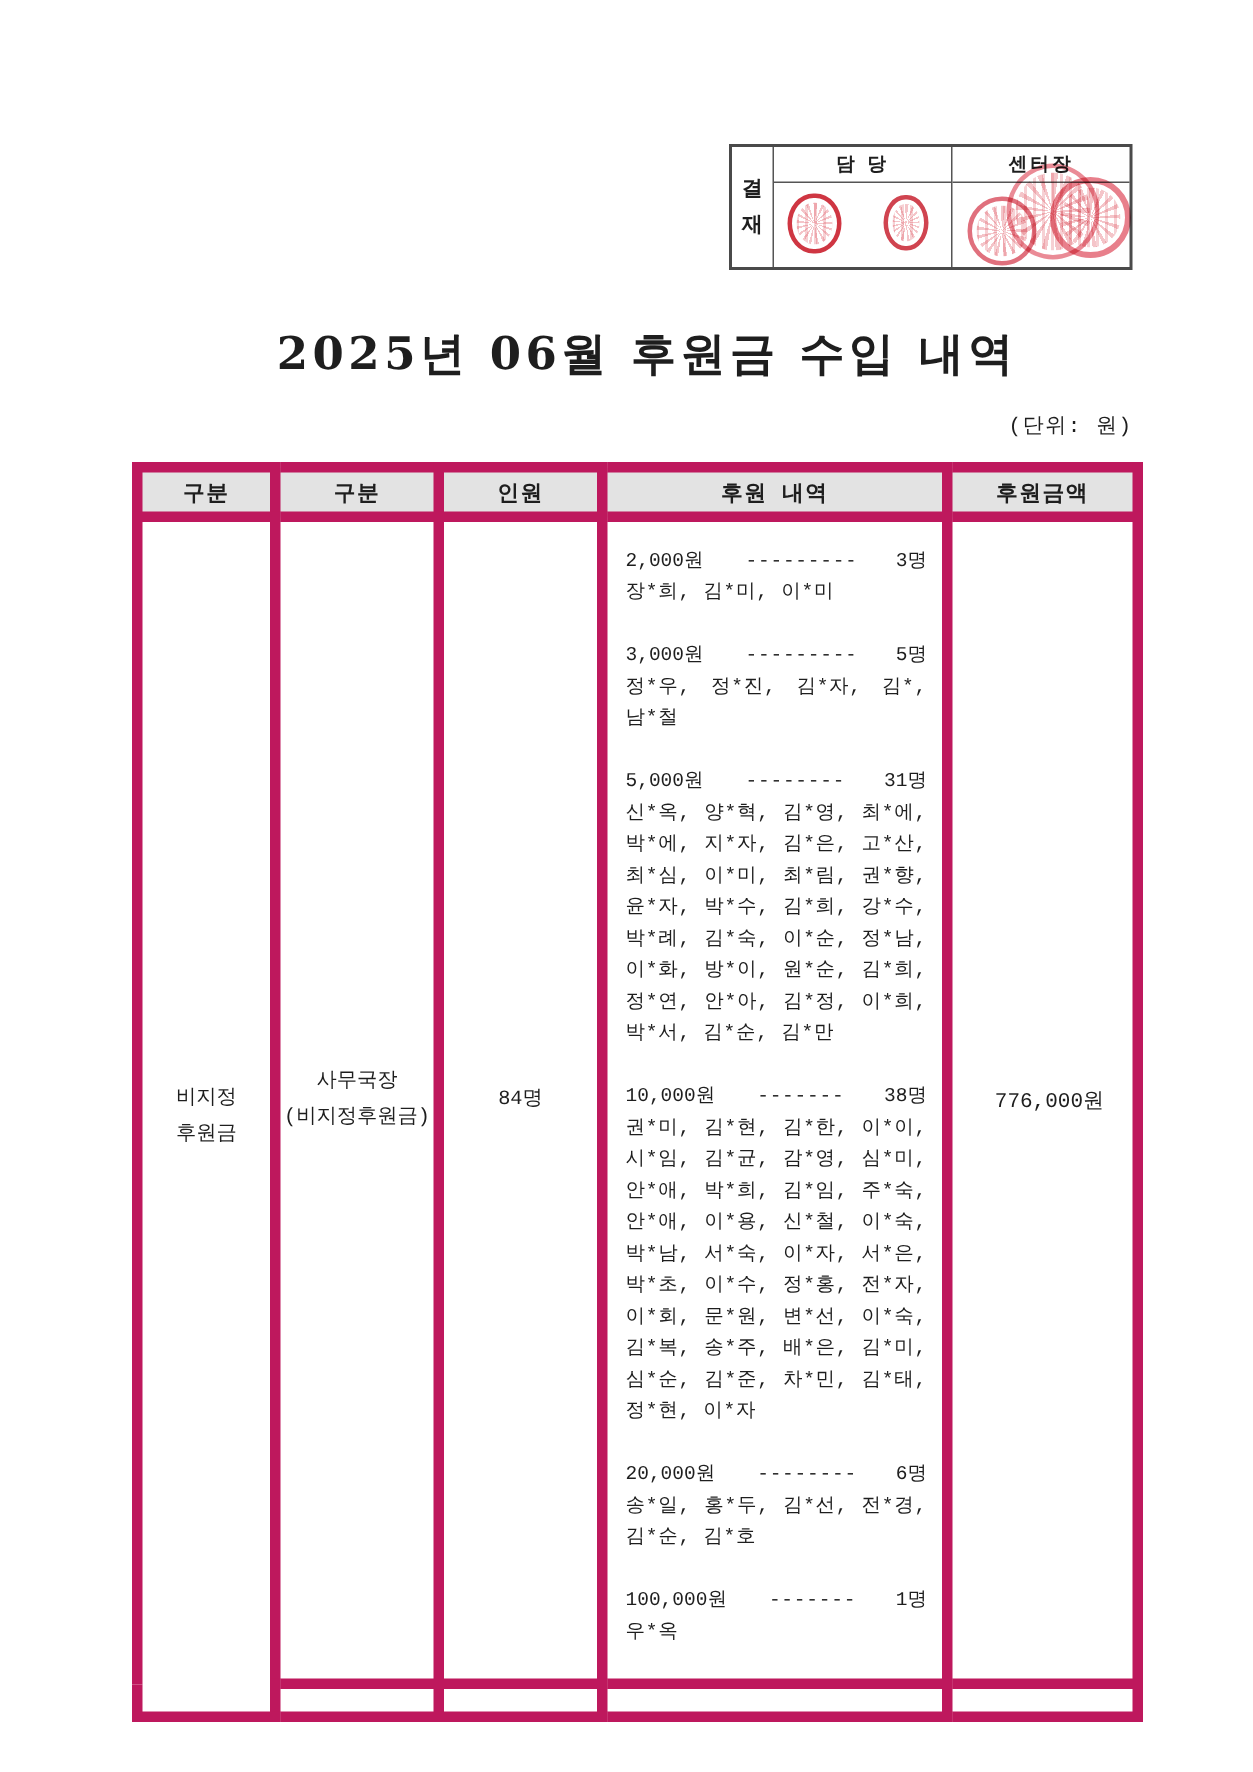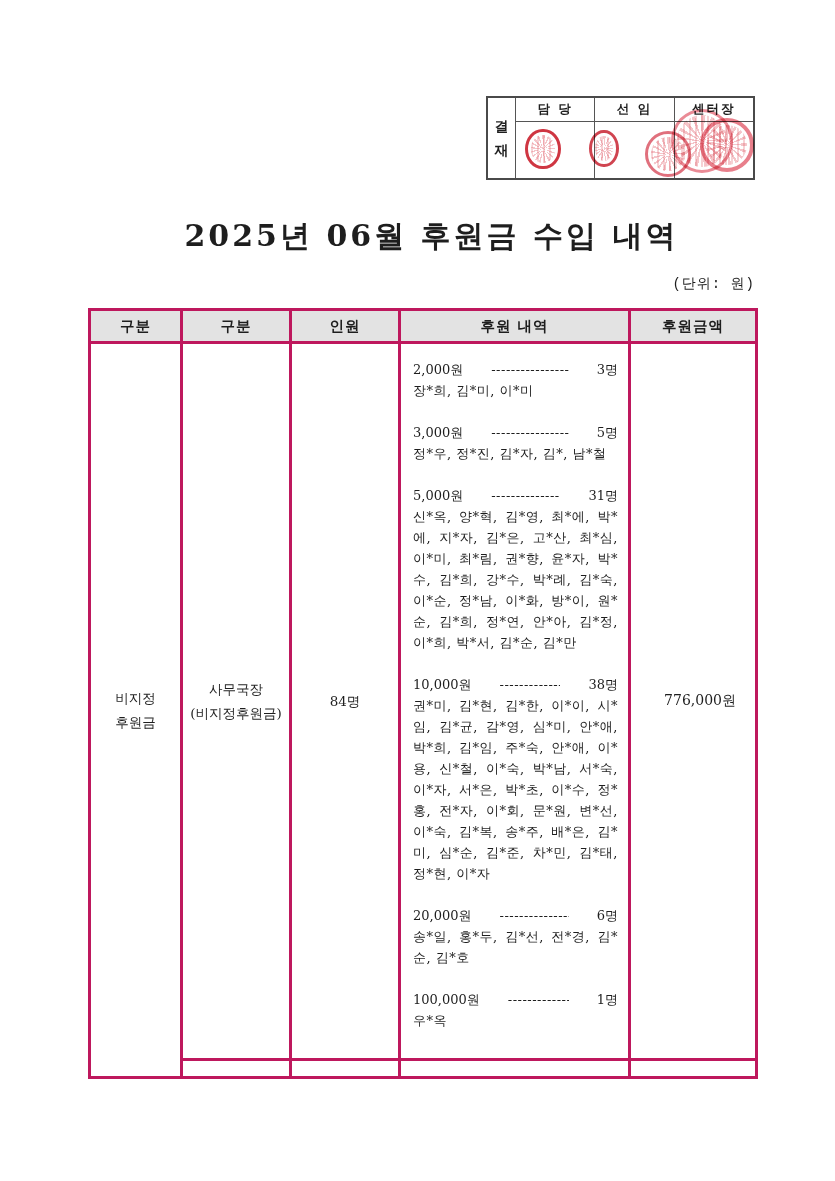--- a/index.html
+++ b/index.html
@@ -46,21 +46,21 @@
     font-size:30px;font-weight:bold;letter-spacing:3px;transform:translateX(14px);
   }
   .unit-note{position:absolute;right:80px;top:275px;font-size:14px;letter-spacing:1px;font-family:Liberation Mono, monospace;}
 
   
   table.main{
     position:absolute;left:88px;top:308px;width:667px;
     border-collapse:collapse;table-layout:fixed;
     border:2px solid #3c3c3c;
   }
-  table.main th, table.main td{border:3px solid #be185d;box-sizing:border-box;}
+  table.main th, table.main td{border:7px solid #be185d;box-sizing:border-box;font-family:Liberation Mono, monospace;}
   table.main th{
     background:#e3e3e3;height:33px;font-size:14.5px;font-weight:bold;letter-spacing:1px;
     text-align:center;vertical-align:middle;
   }
   tr.body-row{height:717px;}
   tr.tail-row{height:18px;}
   td.c1,td.c2,td.c3{text-align:center;vertical-align:middle;font-size:13.5px;line-height:24px;}
   td.c1,td.c2{white-space:pre-line;}
   td.c5{font-size:14px;text-align:right;vertical-align:middle;padding-right:19px;}
   td.c4{vertical-align:top;padding:15px 10px 0 12px;font-size:13px;line-height:21px;}
@@ -74,24 +74,20 @@
 </style>
 </head>
 <body>
 
 <div class="approval">
   <div class="appr-label">결
 재</div>
   <div class="appr-grid">
     <div class="appr-col">
       <div class="appr-head">담 당</div>
-      <div class="appr-body"></div>
-    </div>
-    <div class="appr-col">
-      <div class="appr-head">선 임</div>
       <div class="appr-body"></div>
     </div>
     <div class="appr-col">
       <div class="appr-head">센터장</div>
       <div class="appr-body"></div>
     </div>
   </div>
   <div class="stamp s1">
       <div class="stamp-inner"></div>
     </div>

